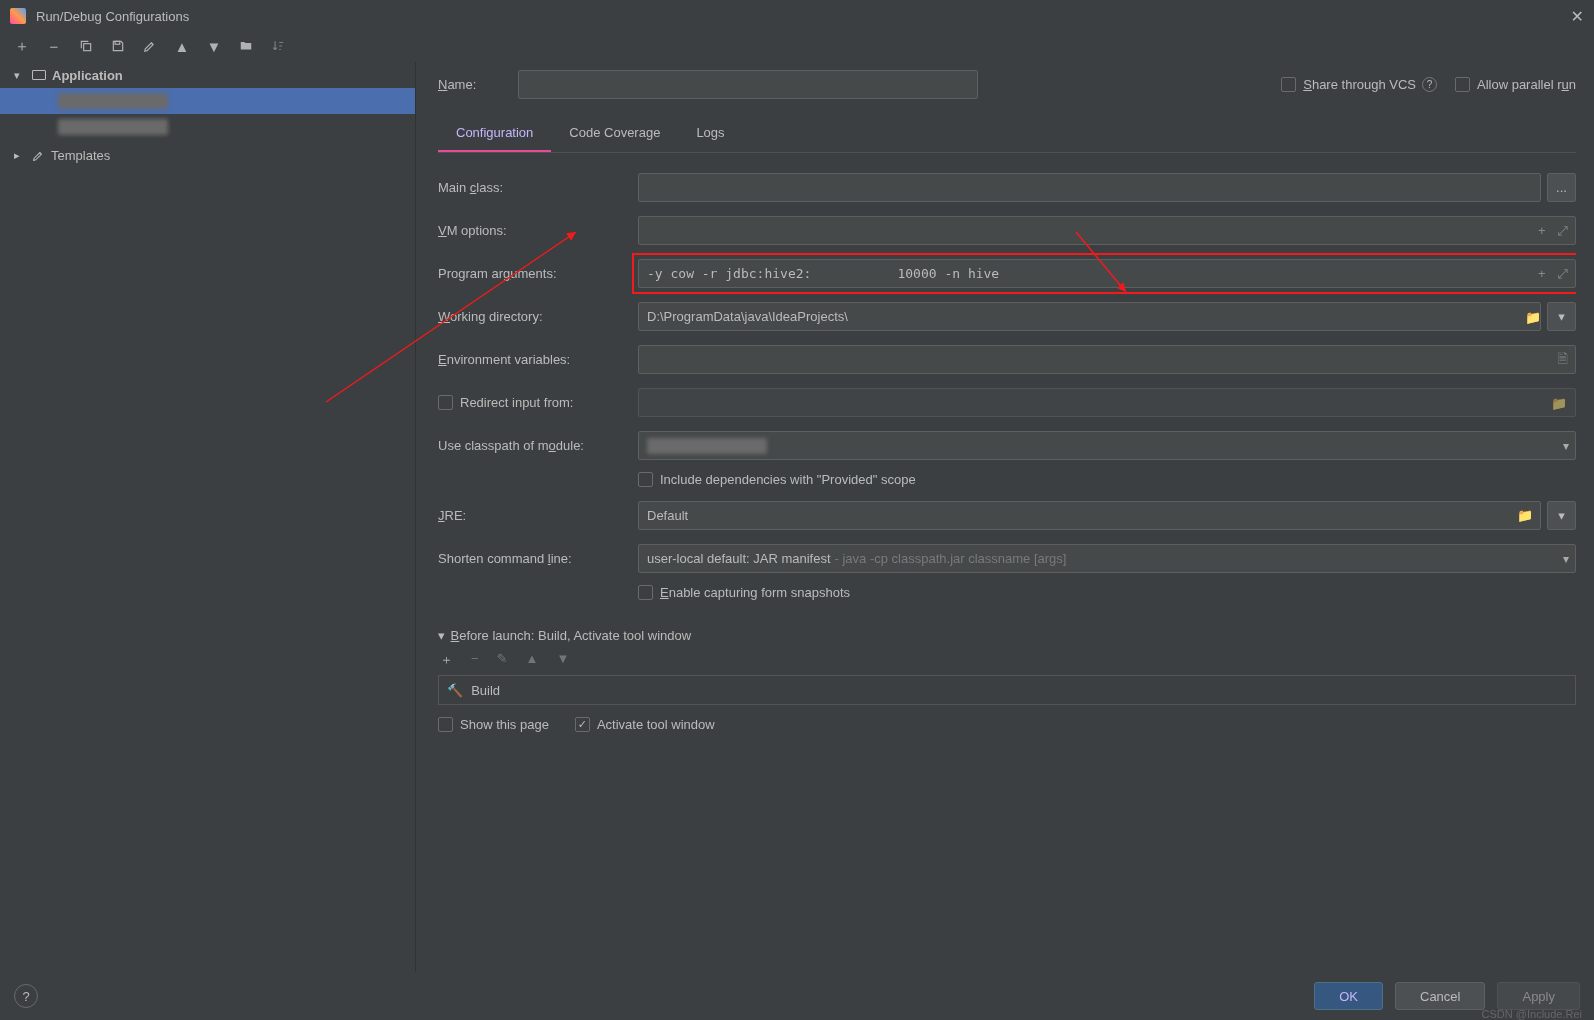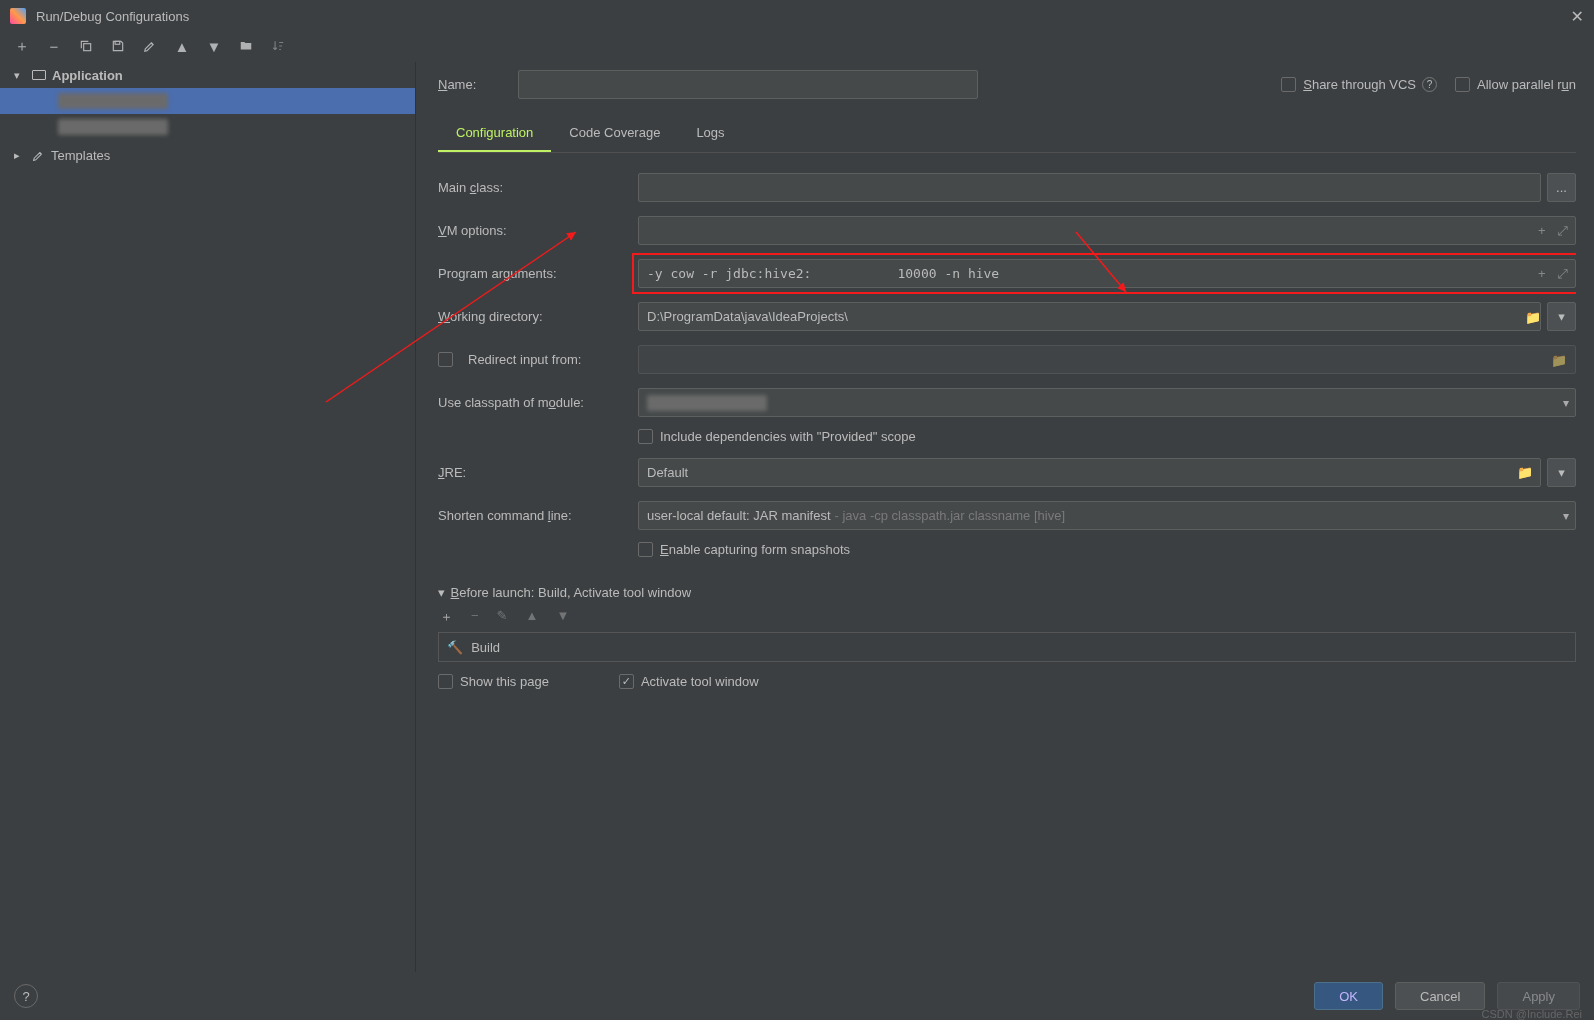--- a/index.html
+++ b/index.html
@@ -26,27 +26,27 @@
 .blurred-box { background:#6a6a6a; border-radius:2px; filter:blur(2px); }
 
 .right-panel { flex:1; padding:8px 18px 8px 22px; display:flex; flex-direction:column; position:relative; }
 .name-row { display:flex; align-items:center; gap:24px; margin-bottom:10px; }
 .name-row .field-label { width:56px; }
 .name-row input { flex:0 0 460px; }
 .right-opts { margin-left:auto; display:flex; align-items:center; gap:18px; white-space:nowrap; }
 
 .tabs { display:flex; border-bottom:1px solid #515151; margin-top:6px; margin-bottom:6px; }
 .tabs span { padding:10px 18px; cursor:pointer; }
-.tabs span.active { border-bottom:2px solid #bef264; color:#bef264; }
+.tabs span.active { border-bottom:2px solid #ec4899; color:#c4b5fd; }
 
 .config-body { flex:1; overflow:auto; }
 .form-row { display:flex; align-items:center; margin-top:14px; position:relative; }
 .form-row .lbl { width:200px; color:#bbb; }
 .form-row .lbl u { text-decoration:underline; }
-.form-row .indent-chk { width:200px;gap:8px; }
+.form-row .indent-chk { width:200px; }
 .input-wrap { flex:1; display:flex; align-items:center; gap:6px; position:relative; }
 .input-wrap input, .input-wrap .combo { width:100%; }
 input, .combo { background:#45494a; border:1px solid #5e6060; color:#bbb; height:29px; padding:2px 8px; border-radius:2px; }
 .chip-btn { background:#4c5052; border:1px solid #5e6060; width:29px; height:29px; display:flex; align-items:center; justify-content:center; color:#bbb; border-radius:2px; cursor:pointer; flex:0 0 auto; }
 .icon-in-input { position:absolute; right:8px; top:50%; transform:translateY(-50%); color:#888; font-size:13px; display:flex; gap:12px; }
 .combo { display:flex; align-items:center; position:relative; }
 .combo .drop { position:absolute; right:6px; font-size:12px; color:#aaa; }
 .combo .greytext { color:#7a7a7a; margin-left:4px; }
 .chk { width:15px; height:15px; border:1px solid #6a6a6a; border-radius:2px; display:inline-flex; align-items:center; justify-content:center; margin-right:7px; color:#bbb; font-size:11px; flex:0 0 auto; }
 .chk.on::before { content:"✓"; }
@@ -201,20 +201,29 @@
         <span class="lbl"><u>W</u>orking directory:</span>
         <div class="input-wrap">
           <input value="D:\ProgramData\java\IdeaProjects\" style="">
           <div class="icon-in-input" style="right:34px;">
               <span>📁</span>
             </div>
           <span class="chip-btn">▾</span>
         </div>
       </div>
 
+      <div class="form-row">
+        <span class="lbl"><u>E</u>nvironment variables:</span>
+        <div class="input-wrap">
+          <input value="" style="">
+          <div class="icon-in-input">
+              <span>🗎</span>
+            </div>
+        </div>
+      </div>
 
       <div class="form-row">
         <span class="indent-chk" style="display:flex;align-items:center;">
             <span class="chk"></span>
             <span>Redirect input from:</span>
           </span>
         <div class="input-wrap">
           <input value="" style="opacity: 0.6;">
           <div class="icon-in-input">
               <span style="opacity:.5">📁</span>
@@ -246,21 +255,21 @@
             </div>
           <span class="chip-btn">▾</span>
         </div>
       </div>
 
       <div class="form-row">
         <span class="lbl">Shorten command <u>l</u>ine:</span>
         <div class="input-wrap">
           <div class="combo">
               <span>user-local default: JAR manifest</span>
-              <span class="greytext"> - java -cp classpath.jar classname [hive]</span>
+              <span class="greytext"> - java -cp classpath.jar classname [args]</span>
               <span class="drop">▾</span>
             </div>
         </div>
       </div>
 
       <div class="chk-row" style="padding-left:200px;">
           <span class="chk"></span>
           <span><u>E</u>nable capturing form snapshots</span>
         </div>
 
@@ -280,21 +289,21 @@
           <div class="bl-item">
               <span class="hammer">🔨</span>
               <span>Build</span>
             </div>
         </div>
         <div class="chk-inline">
           <span style="display:flex;align-items:center;">
               <span class="chk"></span>
               <span>Show this page</span>
             </span>
-          <span style="display:flex;align-items:flex-start;margin-left:44px;">
+          <span style="display:flex;align-items:flex-start;">
               <span class="chk on"></span>
               <span>Activate tool window</span>
             </span>
         </div>
       </div>
     </div>
 
     <svg class="arrow-svg" style="left:-100px;top:150px;width:300px;height:200px;">
       <defs>
           <marker id="ah1" markerWidth="8" markerHeight="8" refX="6" refY="3" orient="auto">

